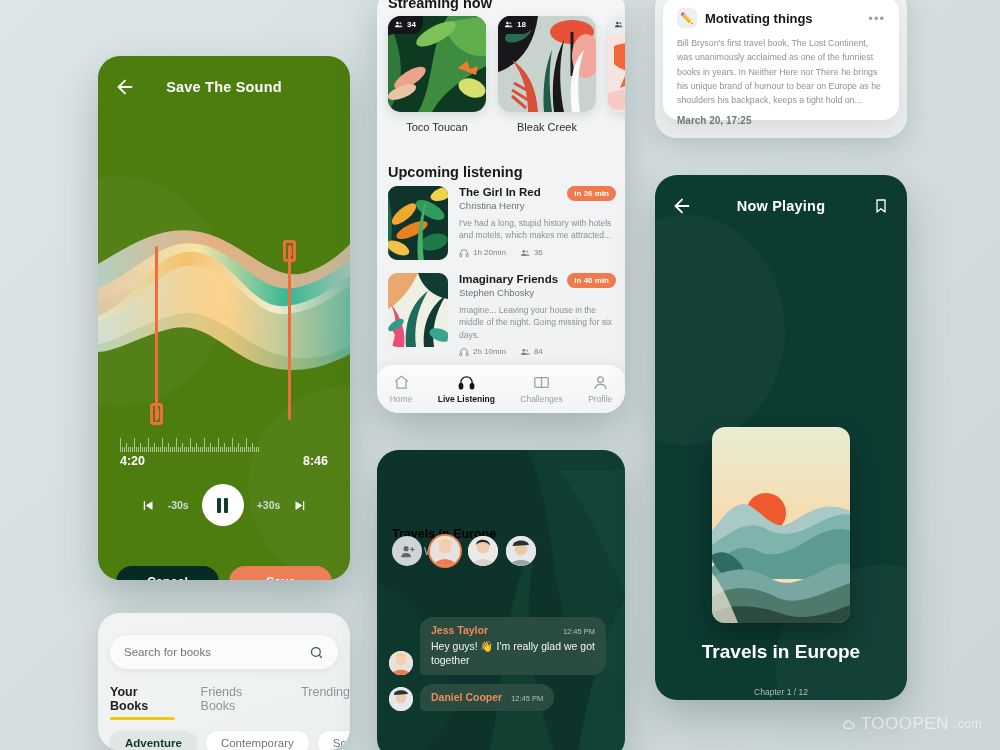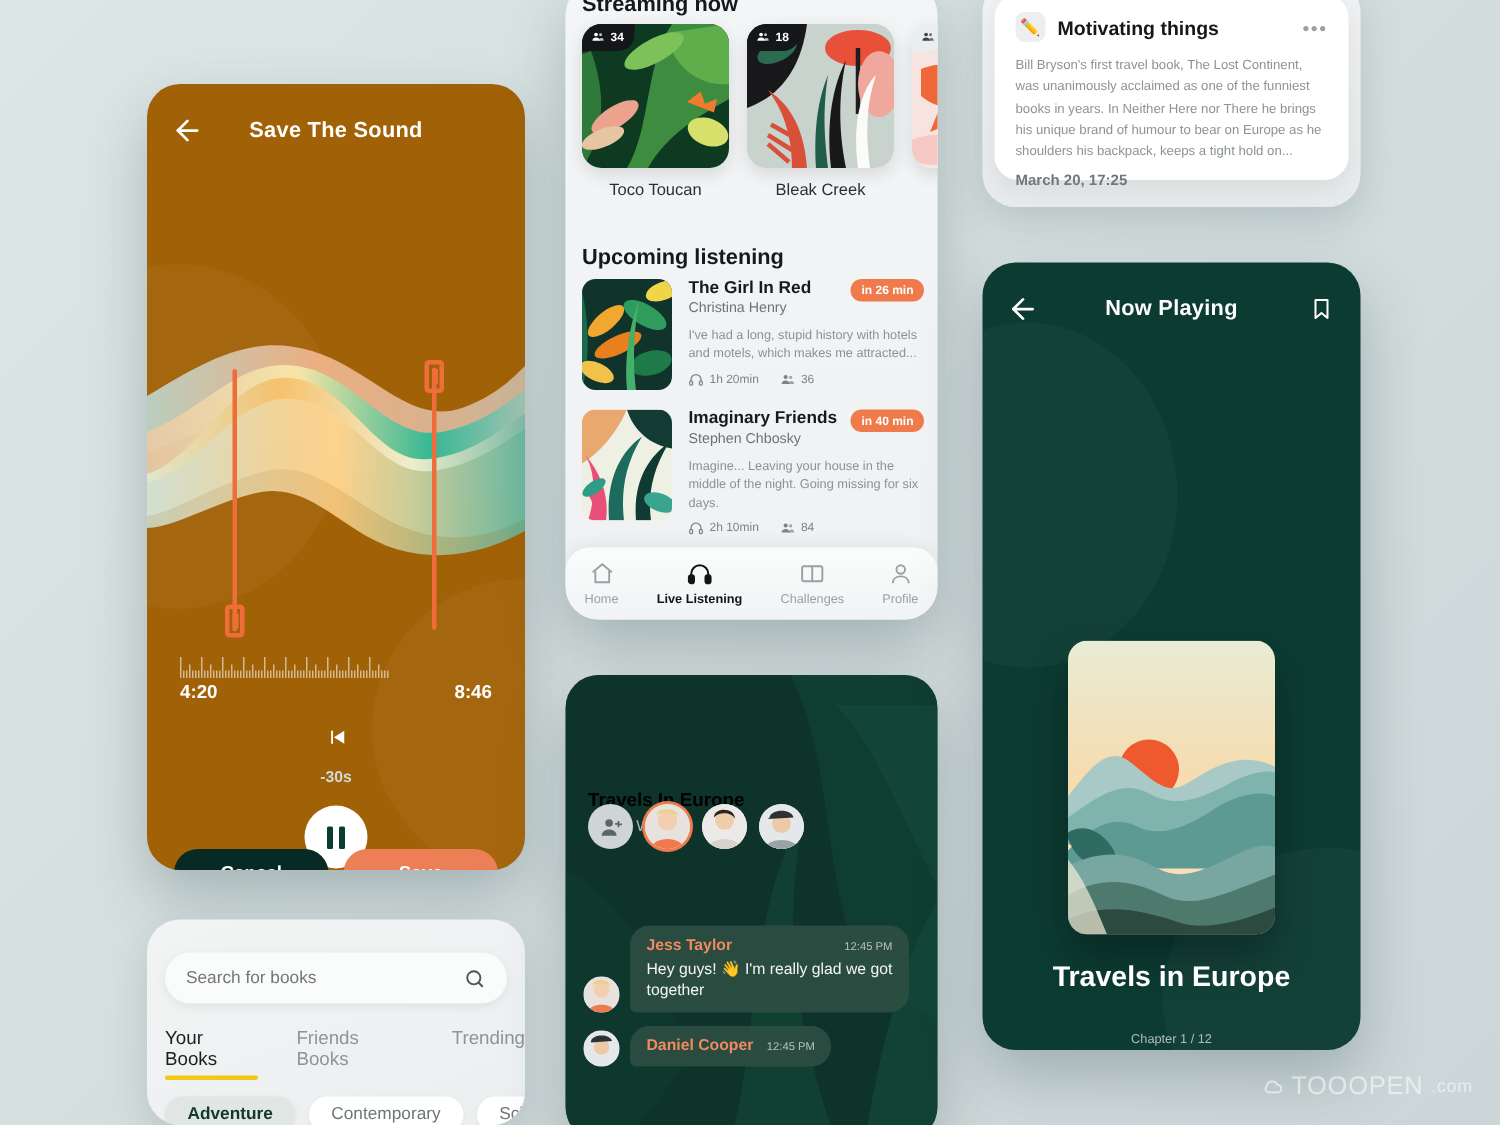--- a/index.html
+++ b/index.html
@@ -8,21 +8,21 @@
     font-family: "Liberation Sans", sans-serif;
     overflow: hidden;
   }
   body {
     background: linear-gradient(135deg, #dde6e6 0%, #d5dedf 50%, #ccd6d8 100%);
     position: relative;
   }
 
   
   .card { position: absolute; border-radius: 22px; overflow: hidden; }
-  .dark { background: #a16207; color: #fff; }
+  .dark { background: #4d7c0f; color: #fff; }
   .shadow-lg { box-shadow: 0 18px 40px rgba(40,70,70,.28); }
   .shadow-sm { box-shadow: 0 10px 26px rgba(40,70,70,.18); }
 
   
   #card-save { left: 98px; top: 56px; width: 252px; height: 524px; }
   #card-save .blob {
     position: absolute; border-radius: 50%;
     background: rgba(255,255,255,.035); pointer-events: none;
   }
   .hdr-row {
@@ -49,21 +49,21 @@
   .trim-handle::after  { right: 1.5px; }
 
   .ruler { position: absolute; left: 22px; top: 378px; width: 208px; height: 18px; display: flex;
            align-items: flex-end; gap: 1px; }
   .ruler i { display: block; width: 1px; background: rgba(255,255,255,.55); }
 
   .times { position: absolute; left: 22px; top: 398px; width: 208px;
            display: flex; justify-content: space-between; font-size: 12.5px; font-weight: 700; }
 
   .transport { position: absolute; left: 0; top: 428px; width: 252px;
-               display: flex; align-items: center; justify-content: center; gap: 13px; flex-direction: column; }
+               display: flex; align-items: center; justify-content: center; gap: 13px; }
   .skip-lbl { font-size: 10.5px; color: #cfdbd7; font-weight: 600; }
   .btn-play-round {
     width: 42px; height: 42px; border-radius: 50%; background: #fff;
     display: flex; align-items: center; justify-content: center; cursor: pointer;
   }
   .pause-bars { display: flex; gap: 3.5px; }
   .pause-bars span { display: block; width: 4px; height: 15px; background: #0c3b32; border-radius: 1px; }
 
   .actions { position: absolute; left: 18px; top: 510px; width: 216px; display: flex; gap: 10px; }
   .btn-cancel {
@@ -84,21 +84,21 @@
     position: absolute; left: 12px; top: 22px; width: 228px; height: 34px;
     border-radius: 18px; background: #fafbfb; box-shadow: 0 2px 8px rgba(0,0,0,.07);
     display: flex; align-items: center; padding: 0 14px; cursor: text;
   }
   .search-pill input {
     flex: 1; border: 0; outline: 0; background: transparent;
     font-family: inherit; font-size: 11.5px; color: #7b8487;
   }
   .tabs-row { position: absolute; left: 12px; top: 72px; width: 240px; display: flex; gap: 26px; }
   .tab { font-size: 12.5px; color: #8d9597; cursor: pointer; position: relative; padding-bottom: 7px; }
-  .tab.active { color: #1d1d1d; font-weight: 400; }
+  .tab.active { color: #1d1d1d; font-weight: 700; }
   .tab.active::after {
     content: ""; position: absolute; left: 0; bottom: 0; width: 100%; height: 3px;
     background: #f5c518; border-radius: 2px;
   }
   .chips-row { position: absolute; left: 12px; top: 118px; display: flex; gap: 9px; }
   .chip {
     height: 24px; padding: 0 15px; border-radius: 13px; background: #fff;
     display: flex; align-items: center; font-size: 11.5px; color: #6d7578;
     white-space: nowrap; cursor: pointer; box-shadow: 0 1px 4px rgba(0,0,0,.05);
   }

